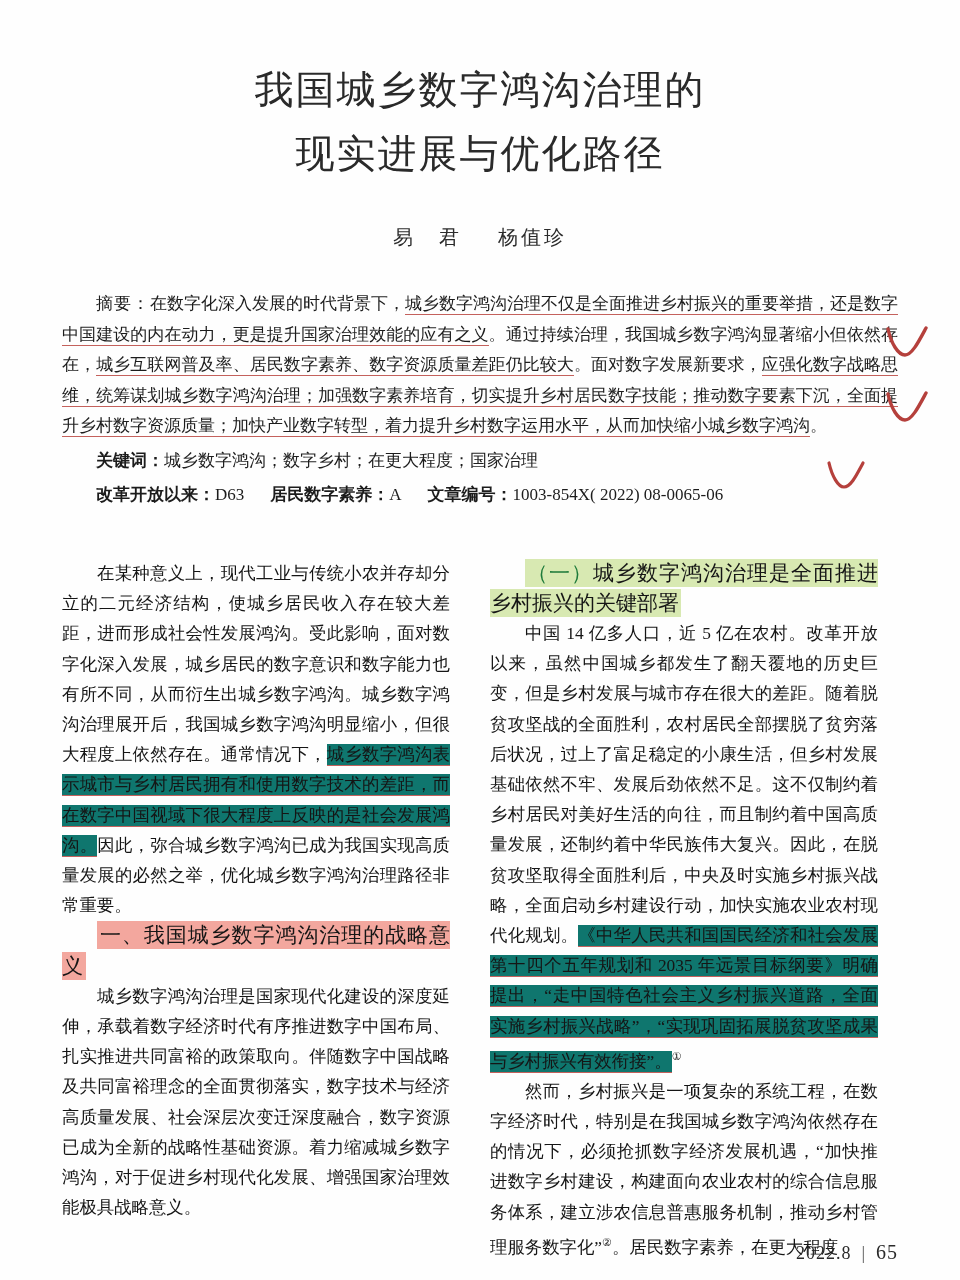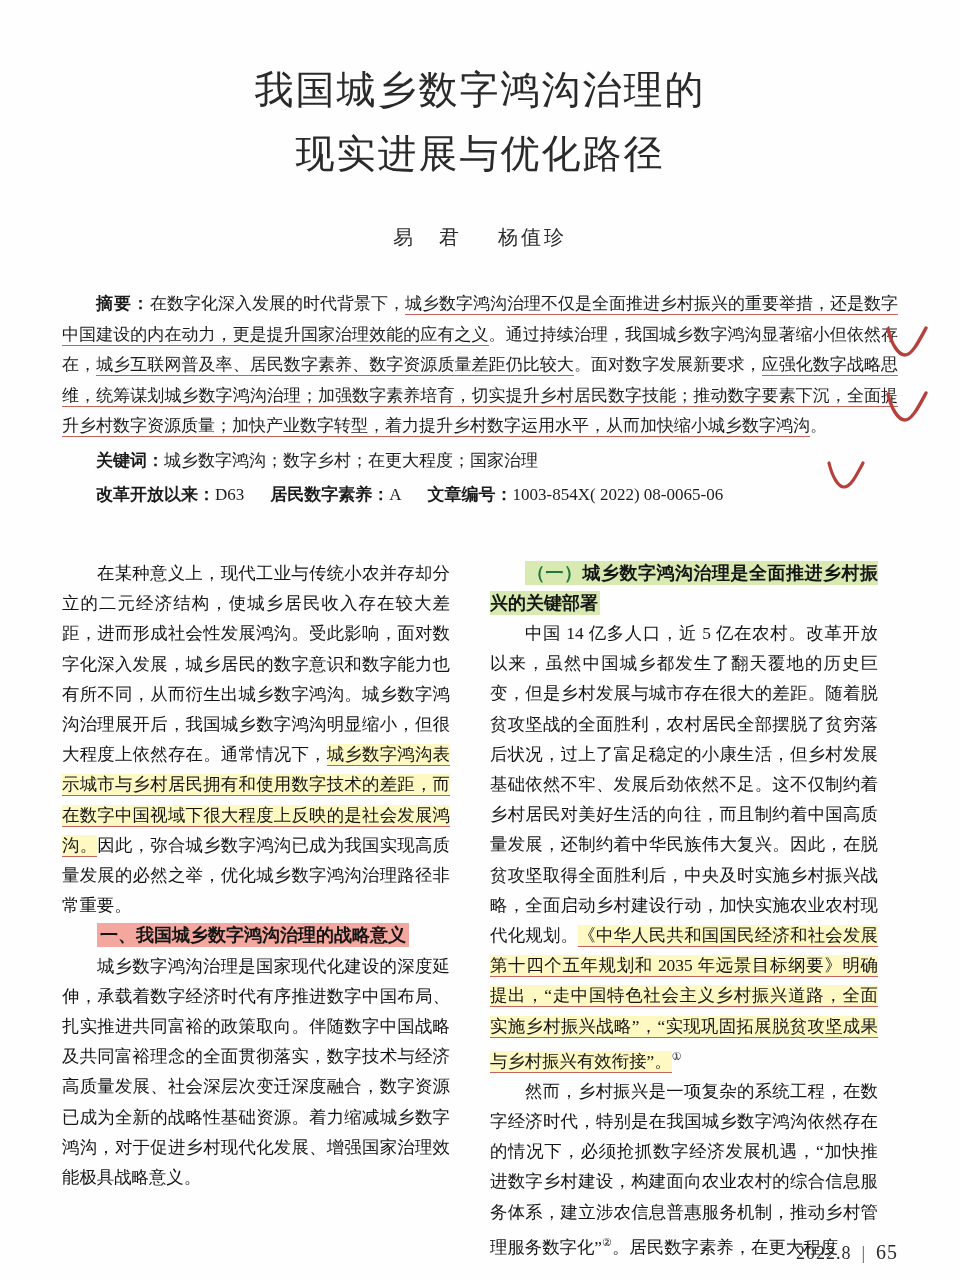--- a/index.html
+++ b/index.html
@@ -54,21 +54,21 @@
   }
   .abstract {
     font-size: 17px;
     line-height: 30.5px;
     text-align: justify;
     text-justify: inter-ideograph;
     color: #1c1c1c;
     text-indent: 34px;
   }
   .abstract .lbl {
-    font-weight: bold;
+    font-weight: normal;
     letter-spacing: 1px;
   }
   .u-red {
     border-bottom: 1.6px solid #c4615c;
     padding-bottom: 1px;
   }
 
   .meta-line {
     font-size: 17px;
     line-height: 30px;
@@ -106,42 +106,42 @@
     text-justify: inter-ideograph;
     color: #151515;
   }
   .col p {
     margin: 0;
     text-indent: 35px;
   }
   .sec-head {
     margin: 20px 0 14px 0;
     text-indent: 0;
-    font-weight: bold;
-    font-size: 18px;
+    font-weight: normal;
+    font-size: 21px;
   }
   .sec-head-pink {
     background: #f3a79e;
     padding: 2px 3px;
   }
   .sub-head {
     margin: 0 0 6px 0;
     text-indent: 0;
-    font-weight: bold;
-    font-size: 18px;
+    font-weight: normal;
+    font-size: 21px;
     line-height: 30px;
   }
   .hl-green {
     background: #d8e9b2;
     padding: 2px 2px;
   }
   .hl-green-i { color: #1d7a3a; }
 
   .mark-box {
-    background: #fef9c3;
+    background: #0f766e;
     display: inline;
   }
 
   .sup { font-size: 11px; vertical-align: super; }
 
   
   .footer {
     position: absolute;
     right: 62px;
     bottom: 16px;

